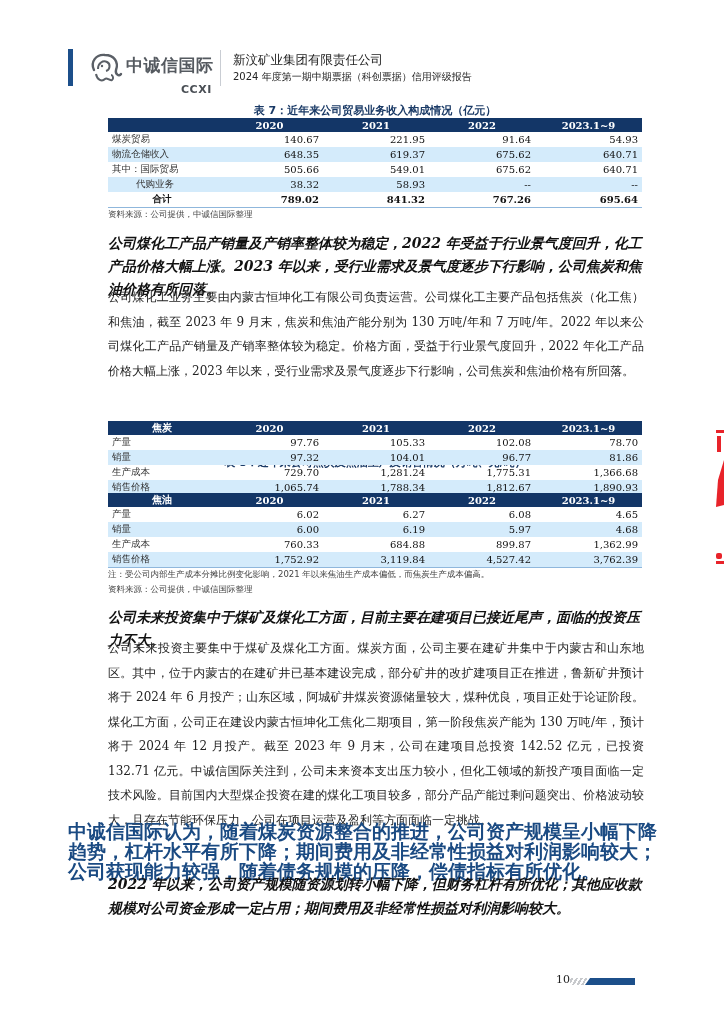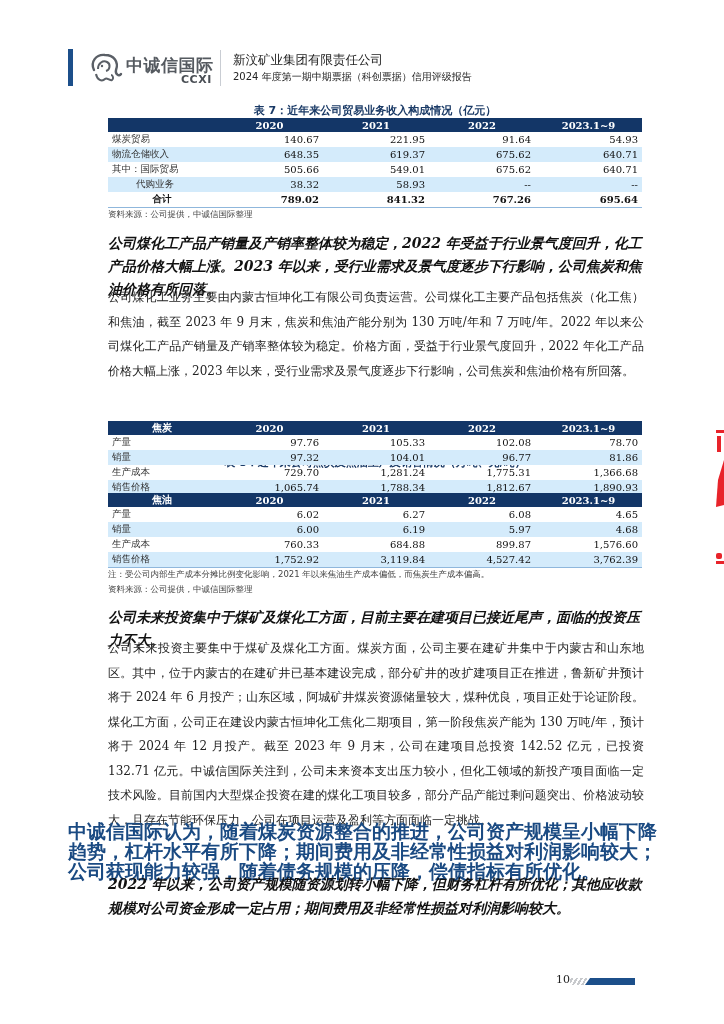--- a/index.html
+++ b/index.html
@@ -4,21 +4,21 @@
   <style>
     html, body { margin: 0; padding: 0; background: #ffffff; }
     body { width: 724px; height: 1024px; position: relative; overflow: hidden;
            font-family: "DejaVu Serif", "Liberation Serif", serif; color: #111; }
 
     
     .hdr-bar { position: absolute; left: 68px; top: 49px; width: 5px; height: 37px; background: #1c4f8a; }
     .logo { position: absolute; left: 88px; top: 50px; width: 130px; height: 36px; }
     .logo svg { position: absolute; left: 0; top: 0; }
     .logo-cn { position: absolute; left: 38px; top: 4px; font-family: "DejaVu Sans", sans-serif; font-size: 17px; font-weight: bold; color: #555a60; letter-spacing: 0.5px; white-space: nowrap; }
-    .logo-en { position: absolute; left: 93px; top: 23px; font-family: "DejaVu Sans", sans-serif; font-size: 11px; font-weight: bold; color: #4a4f55; letter-spacing: 0.5px; }
+    .logo-en { position: absolute; left: 93px; top: 33px; font-family: "DejaVu Sans", sans-serif; font-size: 11px; font-weight: bold; color: #4a4f55; letter-spacing: 0.5px; }
     .hdr-sep { position: absolute; left: 220px; top: 50px; width: 1px; height: 36px; background: #c9cdd3; }
     .hdr-line1 { position: absolute; left: 233px; top: 52px; font-family: "DejaVu Sans", sans-serif; font-size: 12.5px; color: #222; white-space: nowrap; }
     .hdr-line2 { position: absolute; left: 233px; top: 70px; font-family: "DejaVu Sans", sans-serif; font-size: 10px; color: #222; white-space: nowrap; }
 
     
     .tcaption { position: absolute; left: 108px; width: 534px; text-align: center; font-family: "DejaVu Sans", sans-serif; font-weight: bold; font-size: 11px; color: #1a3a66; white-space: nowrap; }
     table.dt { position: absolute; left: 108px; width: 534px; border-collapse: collapse; font-size: 10px; table-layout: fixed; }
     table.dt th { background: #133667; color: #fff; font-weight: bold; height: 14px; padding: 0 4px; font-size: 10px; }
     table.dt td { height: 15px; padding: 0 4px; white-space: nowrap; }
     table.dt td.num { text-align: right; }
@@ -206,21 +206,21 @@
       <td class="num">6.00</td>
       <td class="num">6.19</td>
       <td class="num">5.97</td>
       <td class="num">4.68</td>
     </tr>
     <tr>
       <td class="lbl">生产成本</td>
       <td class="num">760.33</td>
       <td class="num">684.88</td>
       <td class="num">899.87</td>
-      <td class="num">1,576.60</td>
+      <td class="num">1,362.99</td>
     </tr>
     <tr class="alt last">
       <td class="lbl">销售价格</td>
       <td class="num">1,752.92</td>
       <td class="num">3,119.84</td>
       <td class="num">4,527.42</td>
       <td class="num">3,762.39</td>
     </tr>
   </tbody>
 </table>

